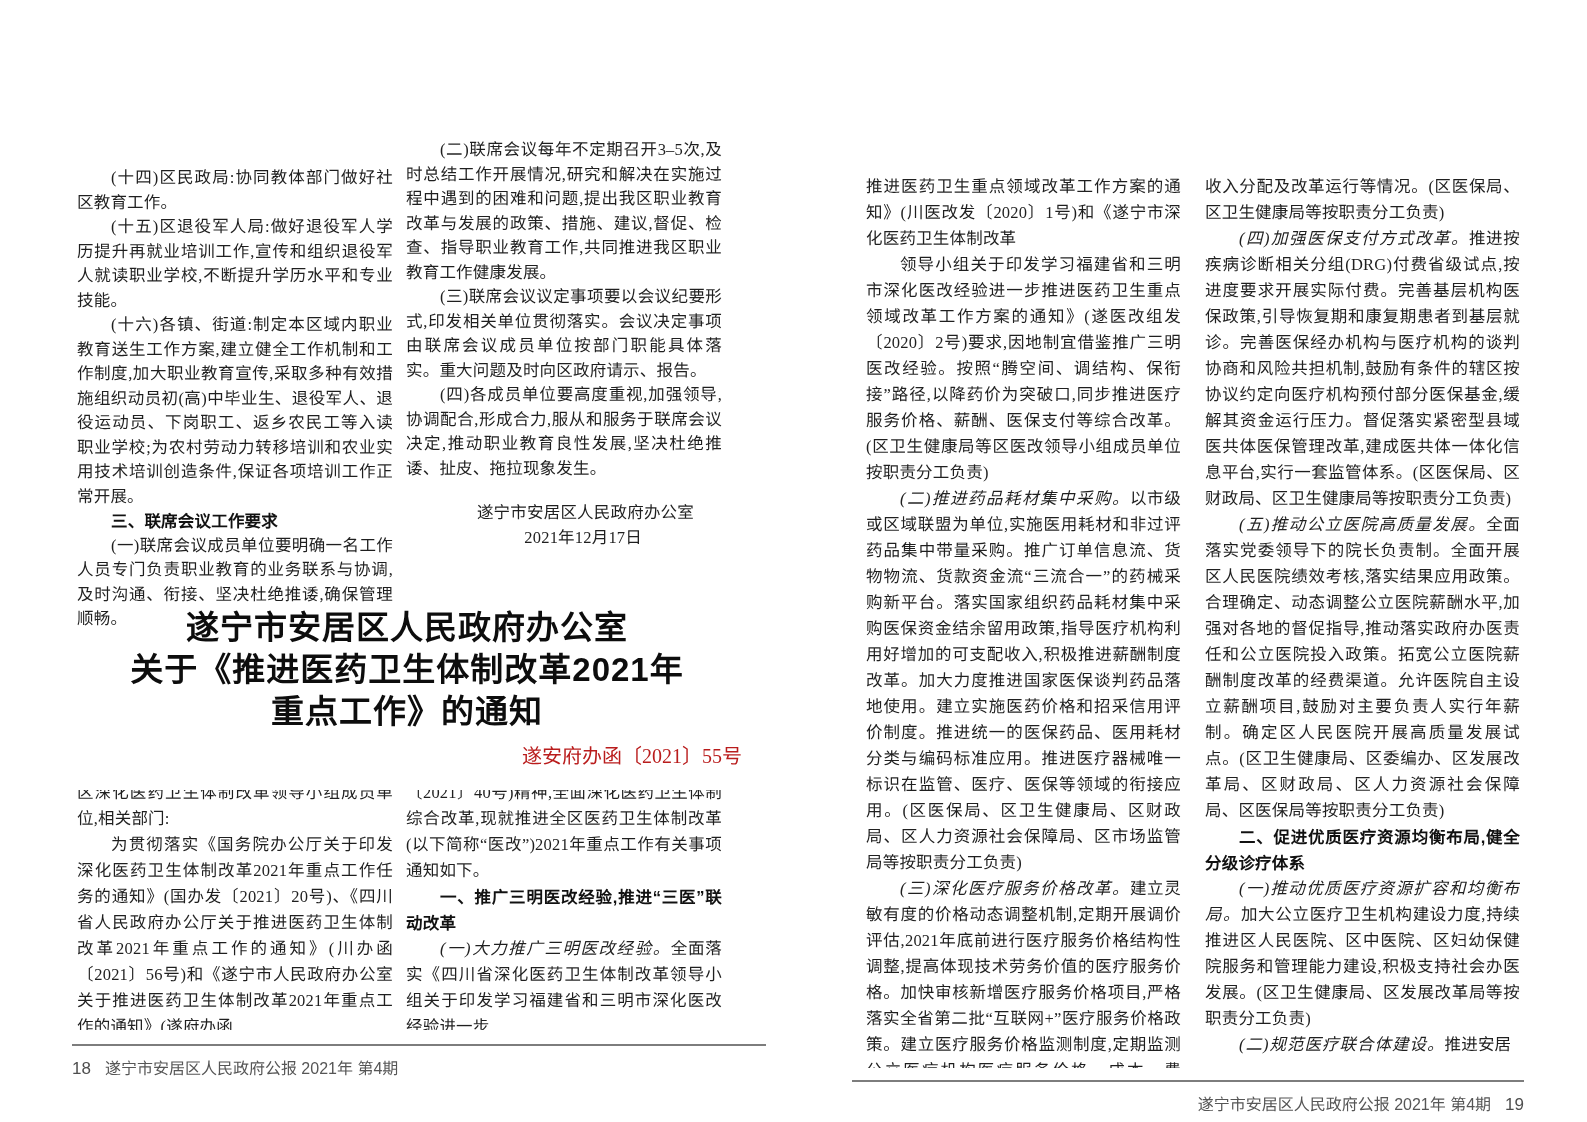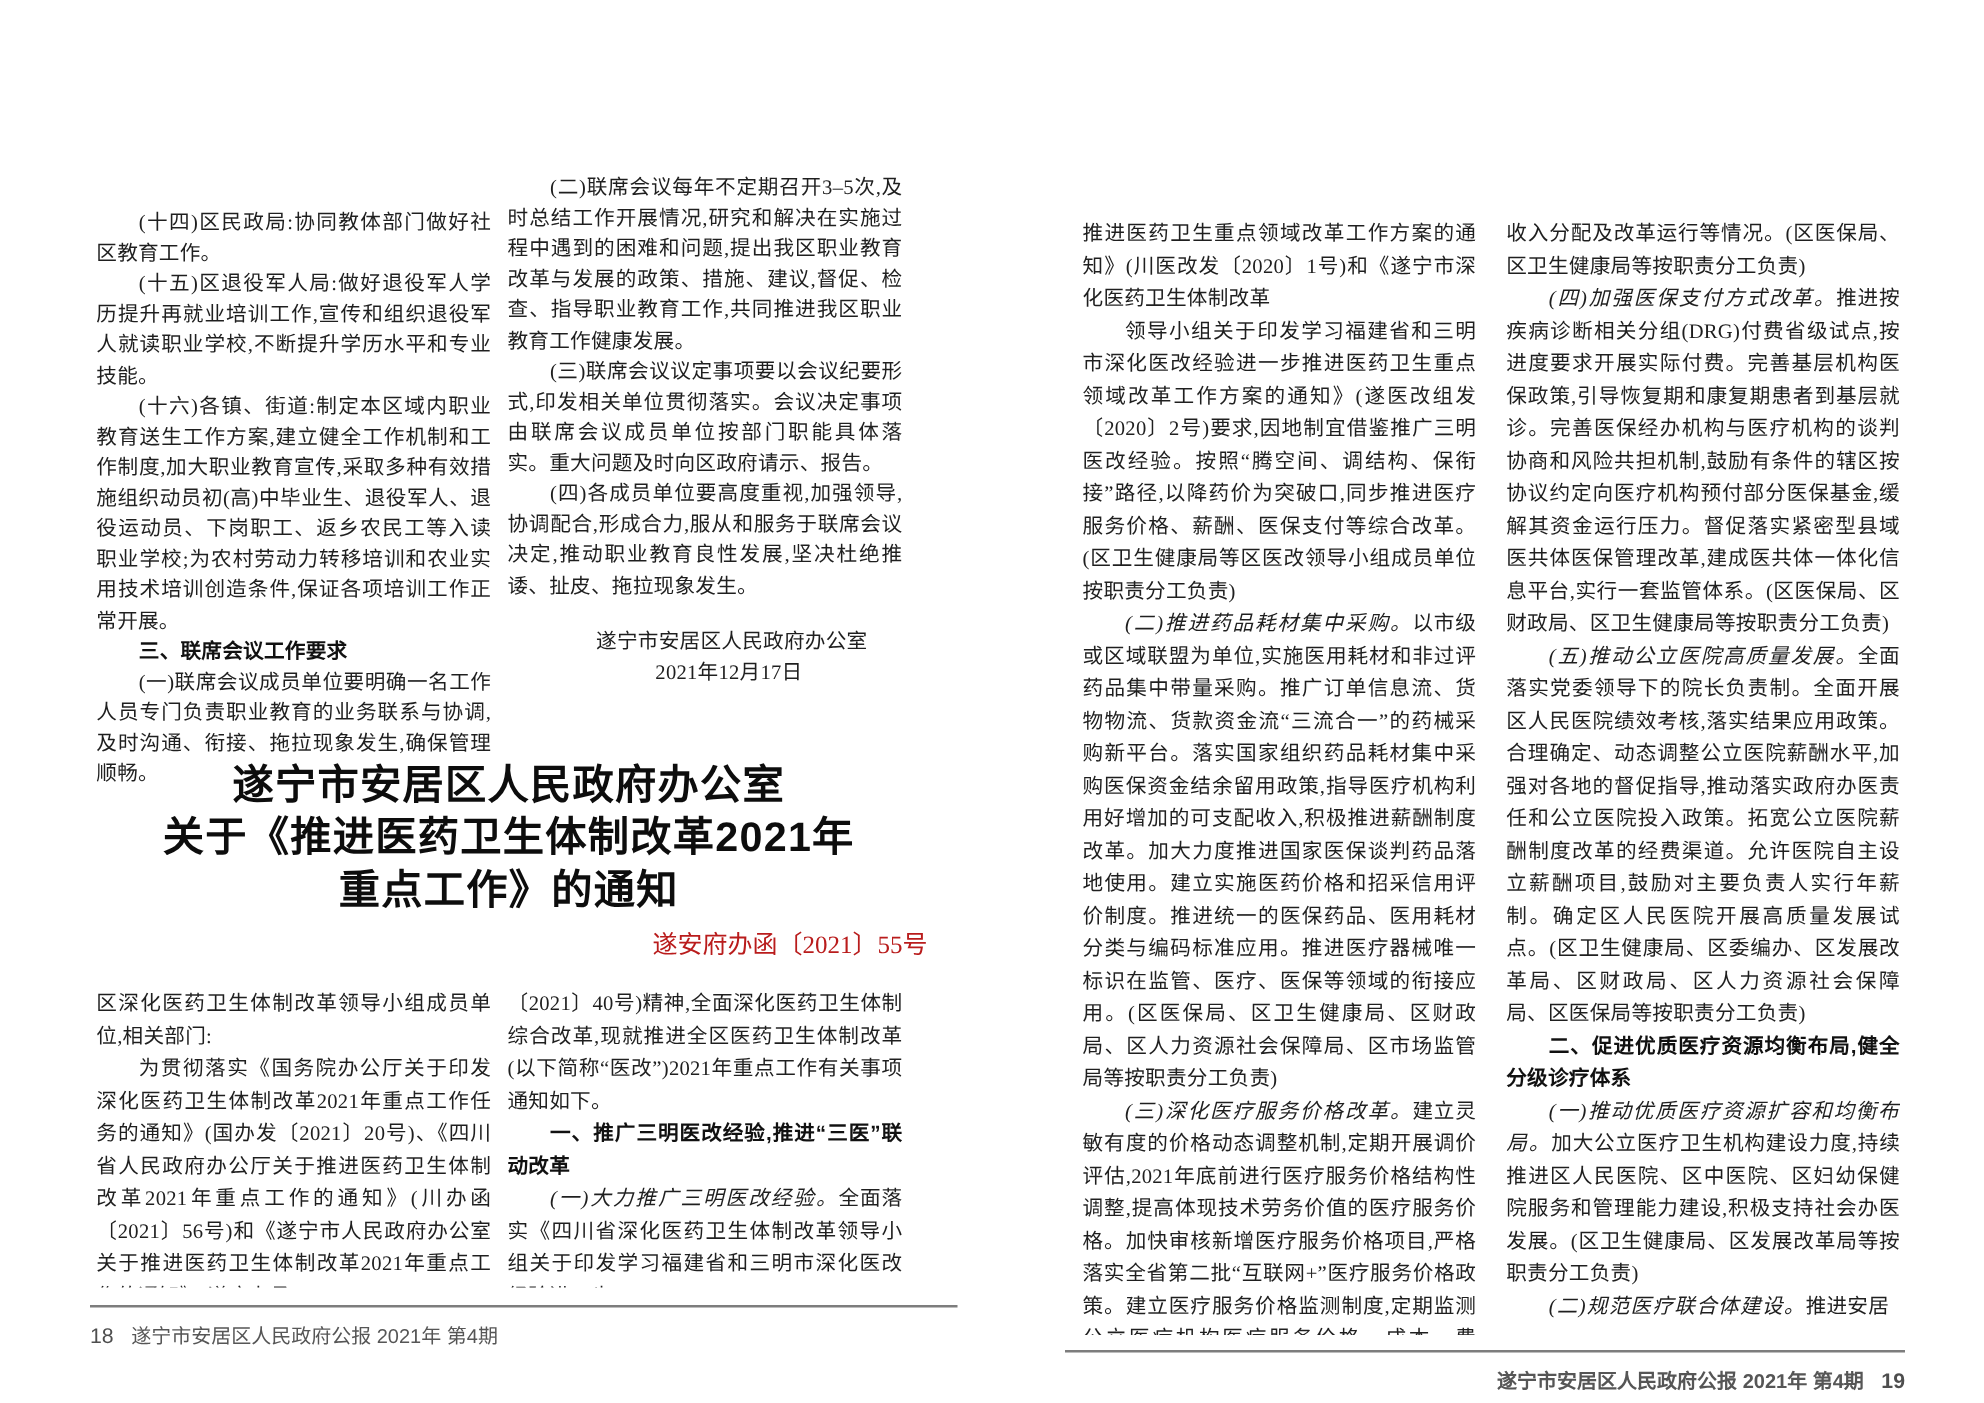--- a/index.html
+++ b/index.html
@@ -32,54 +32,54 @@
   .doc-number{
     position:absolute;text-align:right;font-size:20px;line-height:24px;color:#b91c1c;
   }
   .footer{
     position:absolute;top:1044px;border-top:2px solid #7d7d7d;
     font-family:"Liberation Sans","DejaVu Sans",sans-serif;
     font-size:16px;color:#565656;padding-top:9px;
   }
   .footer .pagenum{font-size:17px;color:#4e4e4e;}
   .footer.left-footer{text-align:left;}
-  .footer.right-footer{text-align:right;font-weight:bold;}
+  .footer.right-footer{text-align:right;}
   .footer .spacer{display:inline-block;width:14px;}
 </style>
 </head>
 <body>
 
 <div class="page" style="left:0;width:793px;">
 
   <div class="columns tight" style="position:absolute;left:77px;top:138px;width:645px;gap:13px;">
     <div class="col" style="width:316px;margin-top:28px;">
         <p class="para body indent">(十四)区民政局:协同教体部门做好社区教育工作。</p>
         <p class="para body indent">(十五)区退役军人局:做好退役军人学历提升再就业培训工作,宣传和组织退役军人就读职业学校,不断提升学历水平和专业技能。</p>
         <p class="para body indent">(十六)各镇、街道:制定本区域内职业教育送生工作方案,建立健全工作机制和工作制度,加大职业教育宣传,采取多种有效措施组织动员初(高)中毕业生、退役军人、退役运动员、下岗职工、返乡农民工等入读职业学校;为农村劳动力转移培训和农业实用技术培训创造条件,保证各项培训工作正常开展。</p>
         <p class="para heading indent">三、联席会议工作要求</p>
-        <p class="para body indent">(一)联席会议成员单位要明确一名工作人员专门负责职业教育的业务联系与协调,及时沟通、衔接、拖拉现象发生,确保管理顺畅。</p>
+        <p class="para body indent">(一)联席会议成员单位要明确一名工作人员专门负责职业教育的业务联系与协调,及时沟通、衔接、坚决杜绝推诿,确保管理顺畅。</p>
       </div>
     <div class="col" style="width:316px;">
         <p class="para body indent">(二)联席会议每年不定期召开3–5次,及时总结工作开展情况,研究和解决在实施过程中遇到的困难和问题,提出我区职业教育改革与发展的政策、措施、建议,督促、检查、指导职业教育工作,共同推进我区职业教育工作健康发展。</p>
         <p class="para body indent">(三)联席会议议定事项要以会议纪要形式,印发相关单位贯彻落实。会议决定事项由联席会议成员单位按部门职能具体落实。重大问题及时向区政府请示、报告。</p>
         <p class="para body indent">(四)各成员单位要高度重视,加强领导,协调配合,形成合力,服从和服务于联席会议决定,推动职业教育良性发展,坚决杜绝推诿、扯皮、拖拉现象发生。</p>
         <p class="para signoff">遂宁市安居区人民政府办公室</p>
         <p class="para signdate">2021年12月17日</p>
       </div>
   </div>
 
   <div class="title-block" style="left:77px;top:607px;width:660px;">
       <div>遂宁市安居区人民政府办公室</div>
       <div>关于《推进医药卫生体制改革2021年</div>
       <div>重点工作》的通知</div>
     </div>
 
   <div class="doc-number" style="left:77px;top:744px;width:665px;">遂安府办函〔2021〕55号</div>
 
-  <div class="columns loose" style="position:absolute;left:77px;top:790px;width:645px;gap:13px;height:240px;overflow:hidden;">
+  <div class="columns loose" style="position:absolute;left:77px;top:790px;width:645px;gap:13px;height:240px;overflow:hidden;align-items:center;">
     <div class="col" style="width:316px;">
         <p class="para body">区深化医药卫生体制改革领导小组成员单位,相关部门:</p>
         <p class="para body indent">为贯彻落实《国务院办公厅关于印发深化医药卫生体制改革2021年重点工作任务的通知》(国办发〔2021〕20号)、《四川省人民政府办公厅关于推进医药卫生体制改革2021年重点工作的通知》(川办函〔2021〕56号)和《遂宁市人民政府办公室关于推进医药卫生体制改革2021年重点工作的通知》(遂府办函</p>
       </div>
     <div class="col" style="width:316px;">
         <p class="para body">〔2021〕40号)精神,全面深化医药卫生体制综合改革,现就推进全区医药卫生体制改革(以下简称“医改”)2021年重点工作有关事项通知如下。</p>
         <p class="para heading indent">一、推广三明医改经验,推进“三医”联动改革</p>
         <p class="para body indent"><span class="kai">(一)大力推广三明医改经验。</span>全面落实《四川省深化医药卫生体制改革领导小组关于印发学习福建省和三明市深化医改经验进一步</p>
       </div>
   </div>

